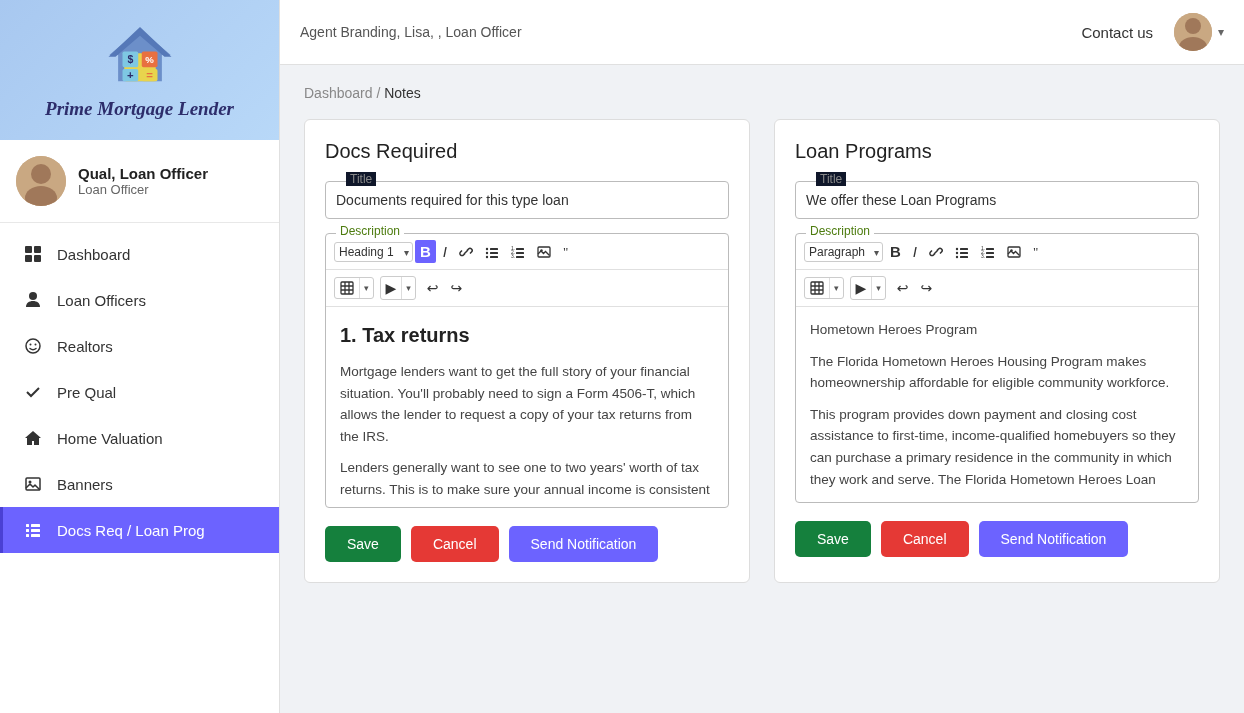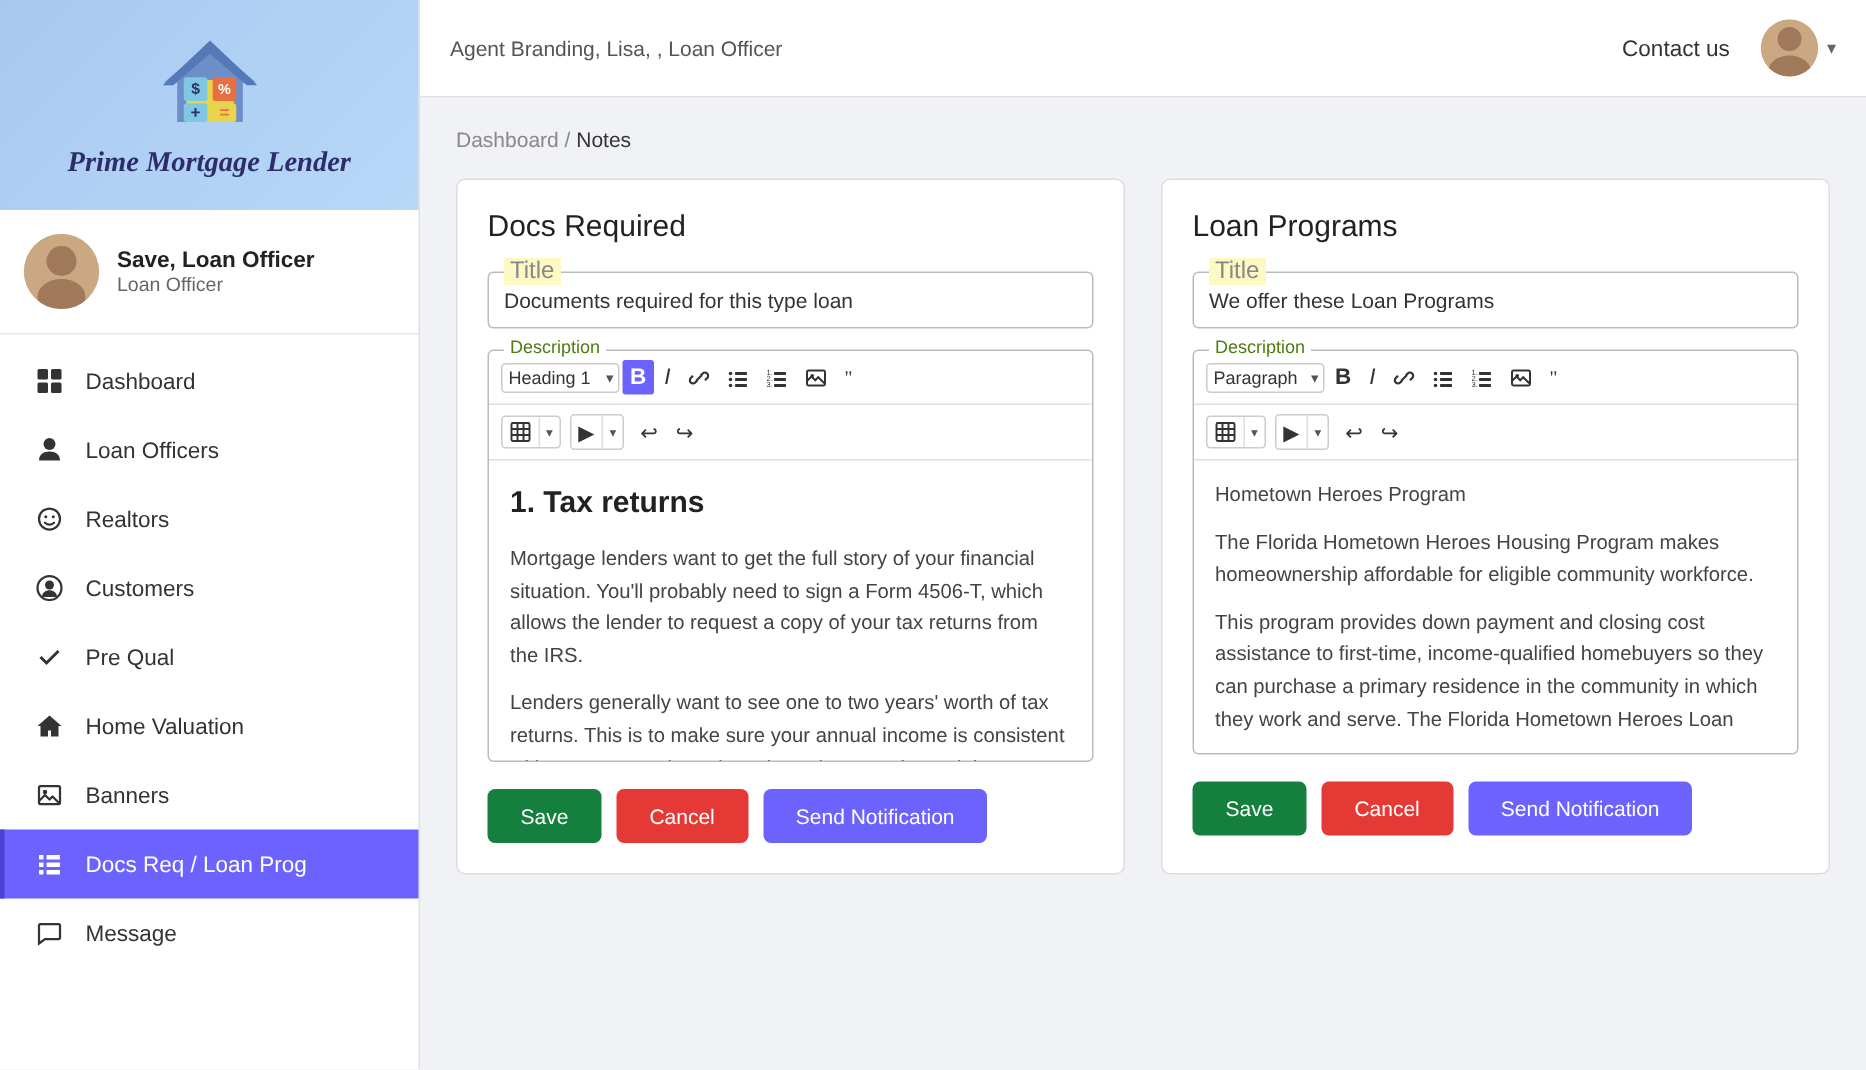--- a/index.html
+++ b/index.html
@@ -194,24 +194,24 @@
     .field-group {
       border: 1px solid #bbb;
       border-radius: 4px;
       padding: 4px 10px 8px;
       position: relative;
     }
 
     .field-label {
       position: absolute;
       top: -10px;
-      left: 10px;
-      background: #fef9c3;
+      left: 20px;
+      background: #0f172a;
       padding: 0 4px;
-      font-size: 16px;
+      font-size: 12px;
       color: #888;
     }
 
     .field-input {
       width: 100%;
       border: none;
       outline: none;
       font-size: 14px;
       color: #333;
       padding: 6px 0 2px;
@@ -388,21 +388,21 @@
 
   <div class="sidebar-user">
     <div class="user-avatar">
       <svg viewBox="0 0 50 50" xmlns="http://www.w3.org/2000/svg">
         <rect width="50" height="50" fill="#c9a882"></rect>
         <circle cx="25" cy="18" r="10" fill="#a0785a"></circle>
         <ellipse cx="25" cy="42" rx="16" ry="12" fill="#a0785a"></ellipse>
       </svg>
     </div>
     <div class="user-info">
-      <span class="user-name">Save, Loan Officer</span>
+      <span class="user-name">Qual, Loan Officer</span>
       <span class="user-role">Loan Officer</span>
     </div>
   </div>
 
   <nav class="sidebar-nav">
 
     <div class="nav-item">
       <span class="nav-icon">
         <svg width="18" height="18" viewBox="0 0 18 18" fill="currentColor">
           <rect x="1" y="1" width="7" height="7" rx="1"></rect>
@@ -429,30 +429,20 @@
         <svg width="18" height="18" viewBox="0 0 18 18" fill="none" stroke="currentColor" stroke-width="1.5">
           <circle cx="9" cy="9" r="7"></circle>
           <circle cx="6.5" cy="7.5" r="1" fill="currentColor" stroke="none"></circle>
           <circle cx="11.5" cy="7.5" r="1" fill="currentColor" stroke="none"></circle>
           <path d="M6 11.5 Q9 14 12 11.5" stroke-linecap="round"></path>
         </svg>
       </span>
       <span>Realtors</span>
     </div>
 
-    <div class="nav-item">
-      <span class="nav-icon">
-        <svg width="18" height="18" viewBox="0 0 18 18" fill="currentColor">
-          <circle cx="9" cy="9" r="8" fill="none" stroke="currentColor" stroke-width="1.5"></circle>
-          <circle cx="9" cy="7" r="3"></circle>
-          <path d="M4 15c0-3 2.5-4.5 5-4.5s5 1.5 5 4.5"></path>
-        </svg>
-      </span>
-      <span>Customers</span>
-    </div>
 
     <div class="nav-item">
       <span class="nav-icon">
         <svg width="18" height="18" viewBox="0 0 18 18" fill="none" stroke="currentColor" stroke-width="2">
           <polyline points="3,9 7,13 15,5"></polyline>
         </svg>
       </span>
       <span>Pre Qual</span>
     </div>
 
@@ -483,28 +473,20 @@
           <rect x="7" y="3" width="9" height="3" rx="0.5"></rect>
           <rect x="2" y="8" width="3" height="3" rx="0.5"></rect>
           <rect x="7" y="8" width="9" height="3" rx="0.5"></rect>
           <rect x="2" y="13" width="3" height="3" rx="0.5"></rect>
           <rect x="7" y="13" width="9" height="3" rx="0.5"></rect>
         </svg>
       </span>
       <span>Docs Req / Loan Prog</span>
     </div>
 
-    <div class="nav-item">
-      <span class="nav-icon">
-        <svg width="18" height="18" viewBox="0 0 18 18" fill="none" stroke="currentColor" stroke-width="1.5">
-          <path d="M3 3h12a1 1 0 011 1v8a1 1 0 01-1 1H6l-4 3V4a1 1 0 011-1z"></path>
-        </svg>
-      </span>
-      <span>Message</span>
-    </div>
   </nav>
 </aside>
 
 <div class="main">
 
   <header class="topnav">
     <span class="topnav-brand">Agent Branding, Lisa, , Loan Officer</span>
     <nav class="topnav-links">
       <a class="topnav-link">Home</a>
       <a class="topnav-link">Contact us</a>

